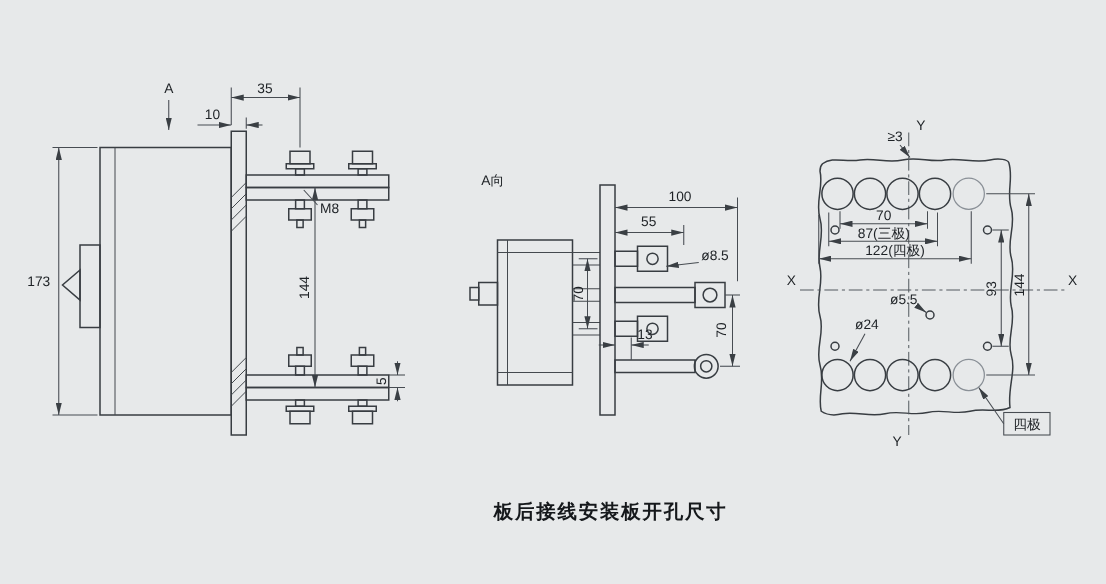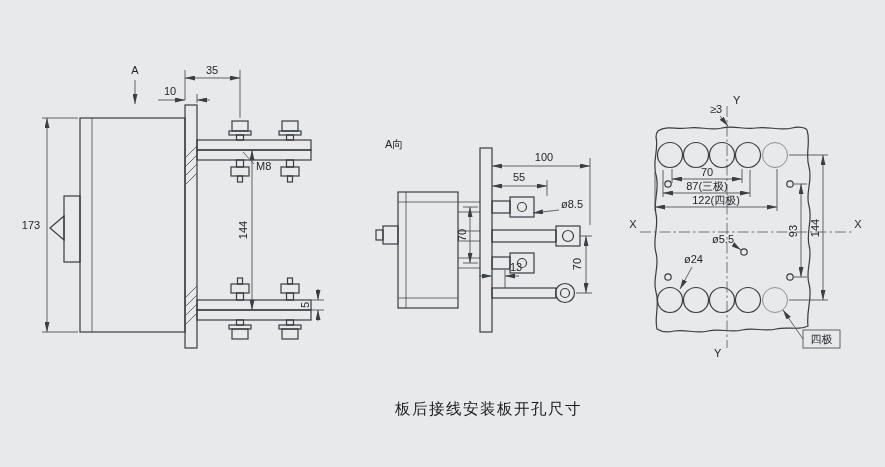--- a/index.html
+++ b/index.html
@@ -14,21 +14,21 @@
     font-family:"Liberation Sans","DejaVu Sans",sans-serif;
   }
   .ol{stroke:#383d42;stroke-width:1.2;fill:none;stroke-linejoin:miter;}
   .olt{stroke:#44494e;stroke-width:0.8;fill:none;}
   .dl{stroke:#474c52;stroke-width:0.85;fill:none;}
   .cl{stroke:#52585e;stroke-width:0.8;fill:none;stroke-dasharray:11 3 2.5 3;}
   .thin{stroke:#8a9097;stroke-width:1;fill:none;}
   .caption{
     position:absolute;top:399px;left:0;width:100%;box-sizing:border-box;
     padding-left:92px;text-align:center;
-    font-size:15.5px;font-weight:normal;letter-spacing:1.5px;color:#15181b;
+    font-size:15.5px;font-weight:bold;letter-spacing:1.5px;color:#15181b;
   }
 </style>
 </head>
 <body>
 
 <svg width="885" height="400" viewBox="0 0 885 400">
   <defs>
     <marker id="ae" markerWidth="10" markerHeight="5" refX="10" refY="2.5" orient="auto" markerUnits="userSpaceOnUse">
       <path d="M0,0 L10,2.5 L0,5 Z" fill="#3a3f44"></path>
     </marker>

